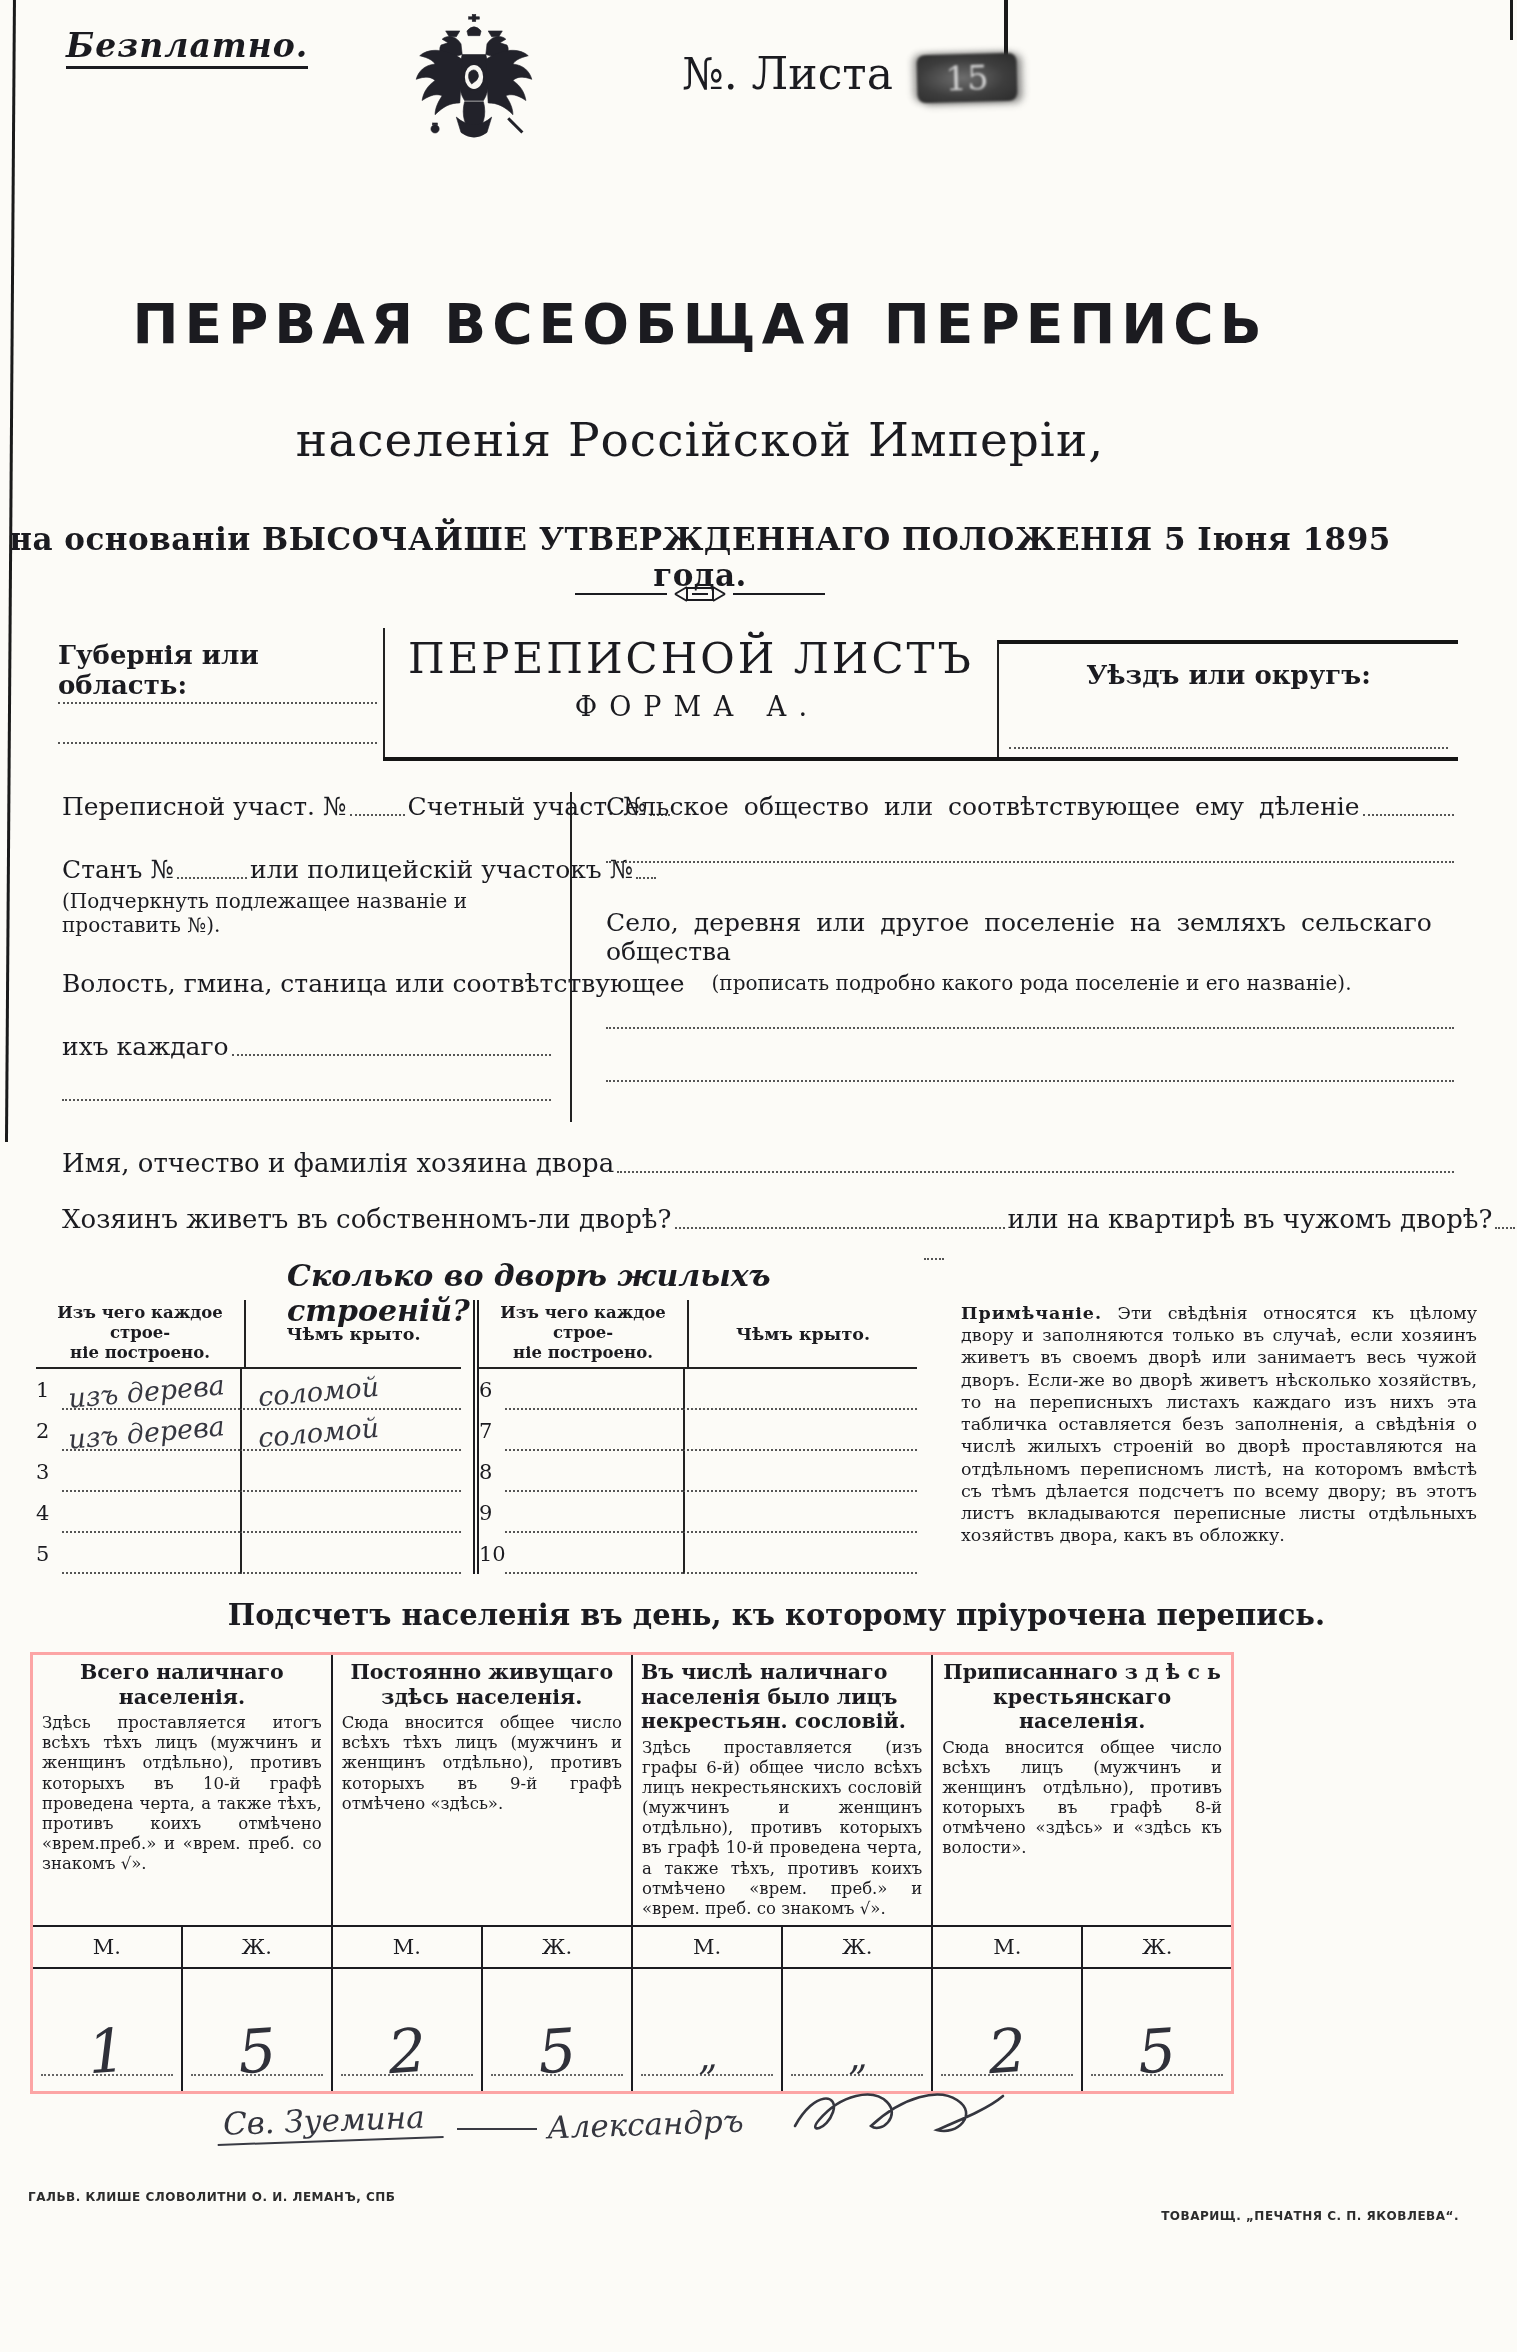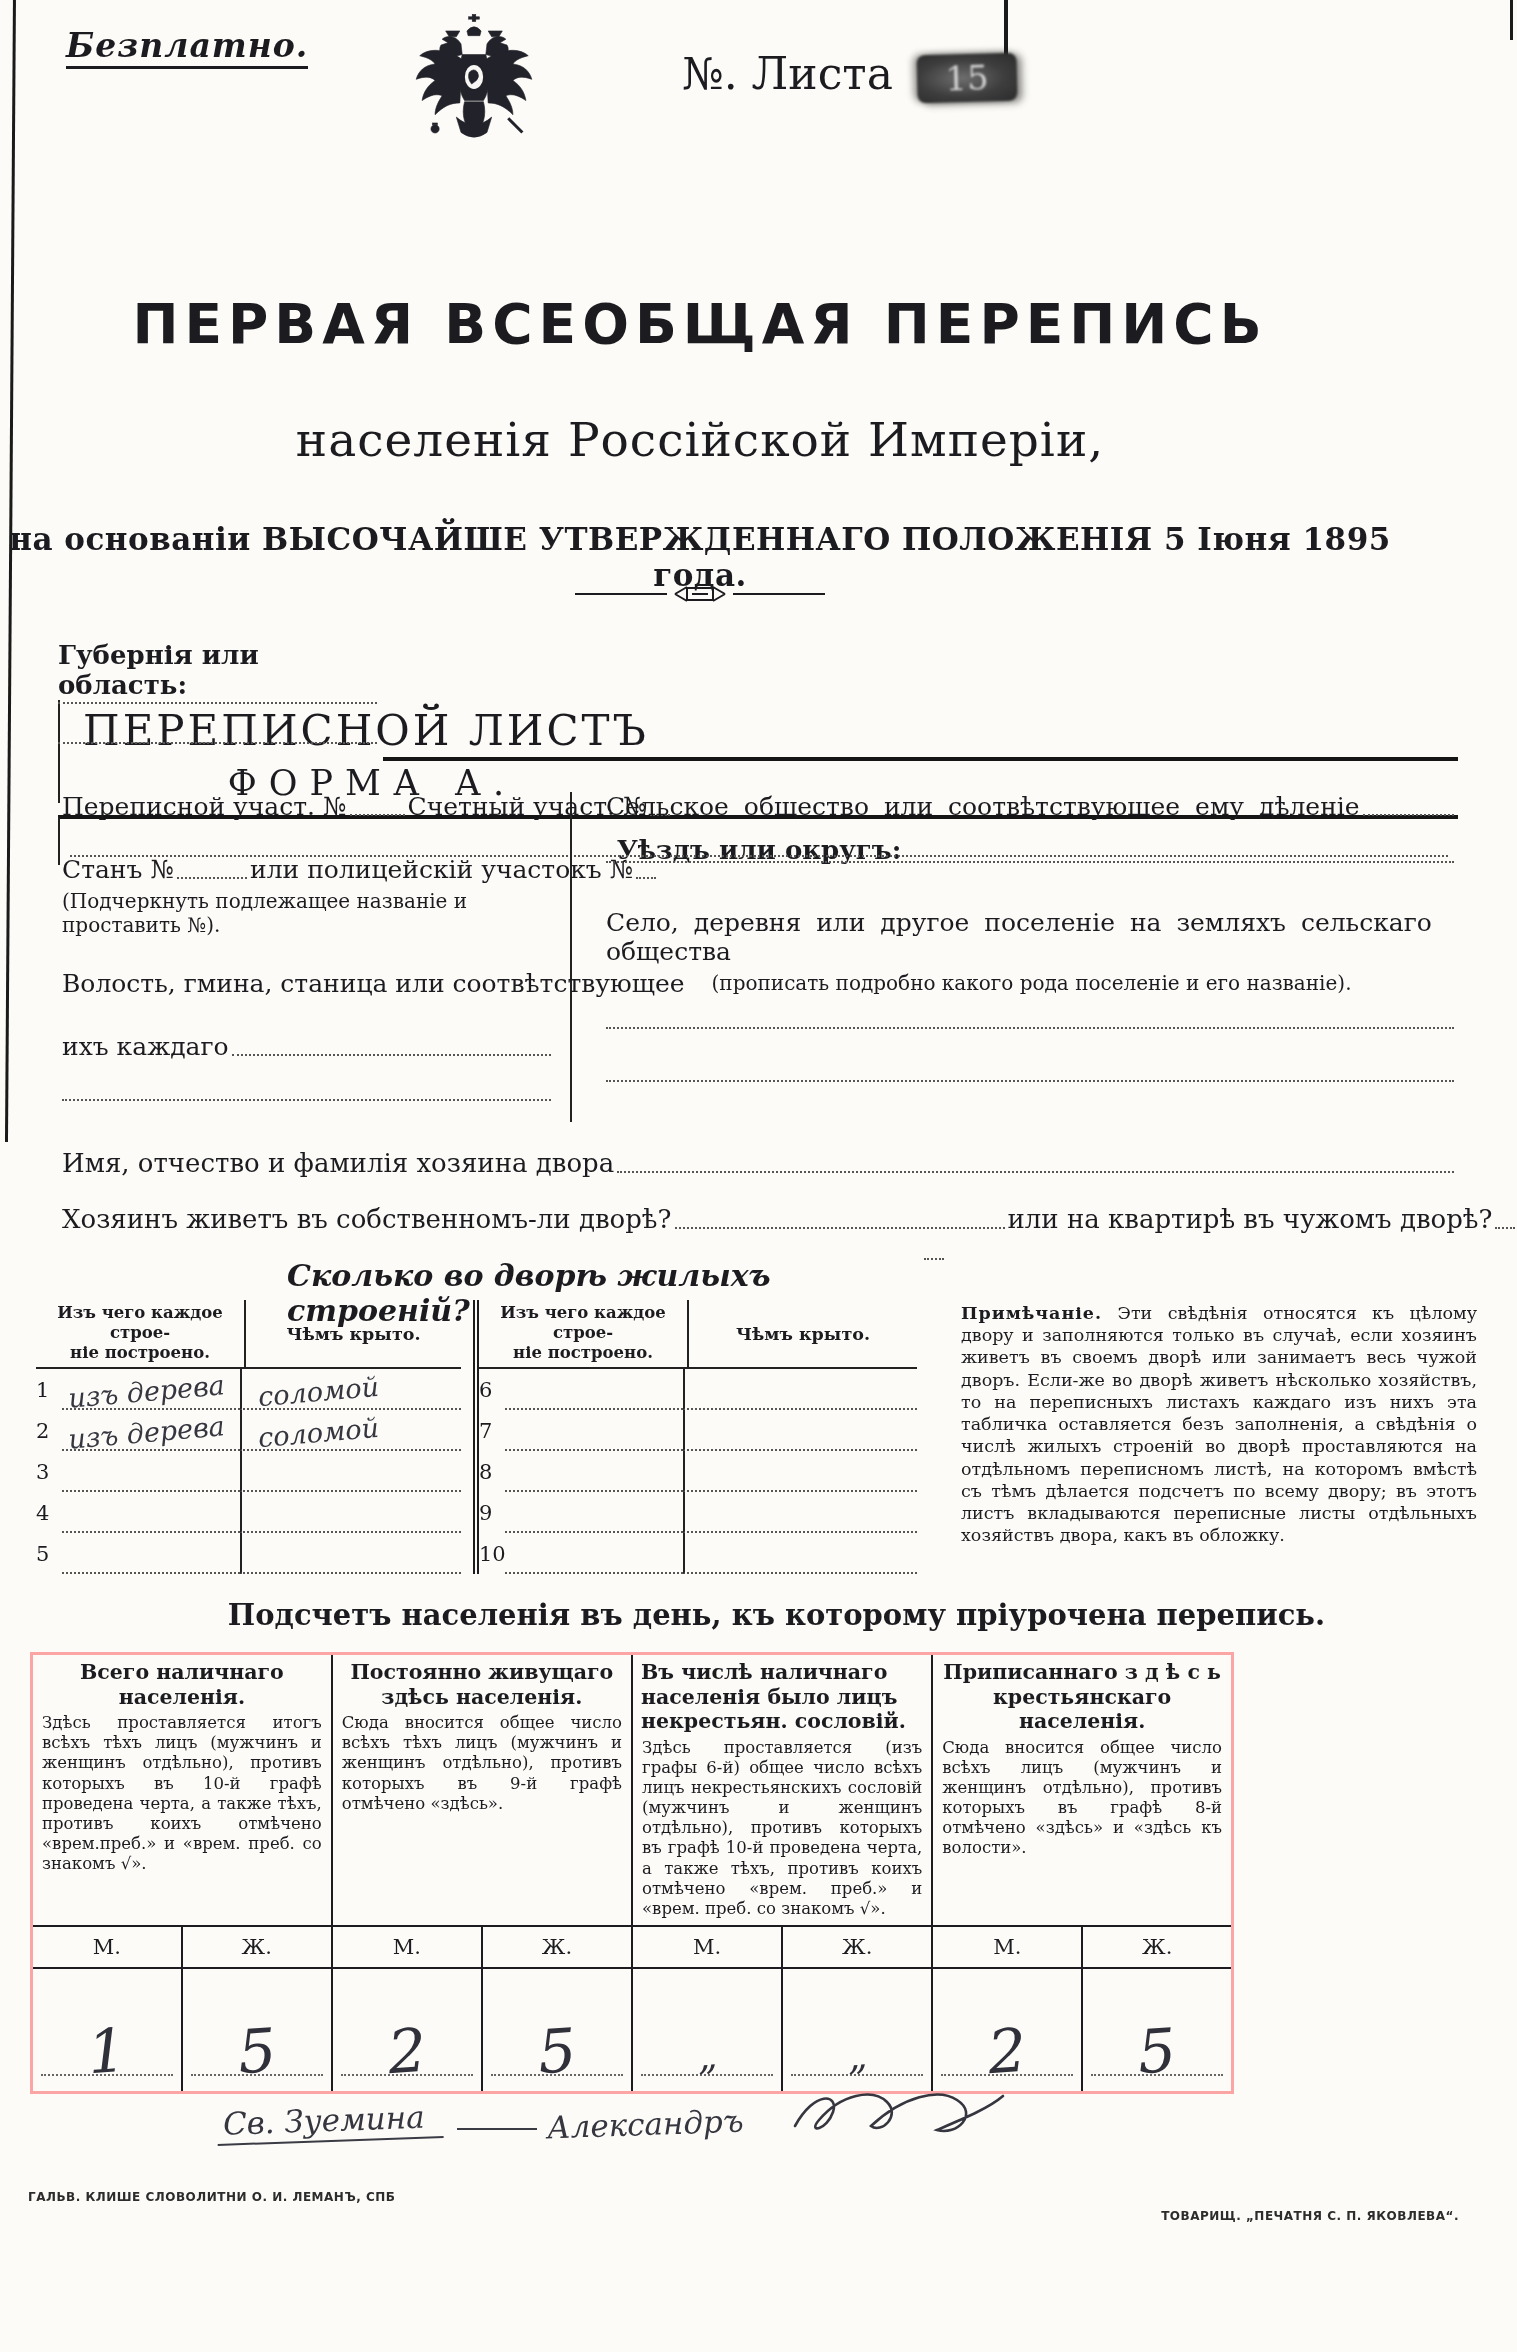--- a/index.html
+++ b/index.html
@@ -25,29 +25,29 @@
 
   
   .hgroup{position:absolute;left:0;width:1400px;text-align:center;}
   #title{top:292px;font-family:"DejaVu Sans","Liberation Sans",sans-serif;font-weight:bold;
          font-size:55px;letter-spacing:6px;}
   #subtitle{top:412px;font-size:47px;letter-spacing:1px;}
   #basis{top:521px;font-size:31px;font-weight:bold;letter-spacing:.5px;}
   #ornament{top:584px;}
 
   
-  .region{position:absolute;top:628px;left:58px;width:1400px;height:129px;display:flex;flex-direction:column;}
+  .region{position:absolute;top:628px;left:58px;width:1400px;height:129px;display:flex;}
   .r-left{width:325px;position:relative;padding-top:12px;}
   .r-label{font-size:26px;font-weight:bold;}
   .dotline{border-bottom:2px dotted #555;height:0;}
   .r-left .d1{position:absolute;left:0;right:6px;top:74px;}
   .r-left .d2{position:absolute;left:0;right:6px;top:114px;}
   .r-center{width:612px;border-left:2.5px solid #222;text-align:center;padding-top:6px;}
   .r-center .t1{font-size:42px;letter-spacing:3px;}
-  .r-center .t2{font-size:35px;letter-spacing:12px;margin-top:8px;margin-left:12px;}
+  .r-center .t2{font-size:27px;letter-spacing:12px;margin-top:8px;margin-left:12px;}
   .r-right{flex:1;border-left:2.5px solid #222;border-top:4px solid #151515;margin-top:12px;
            position:relative;padding-top:16px;text-align:center;}
   .r-right .d1{position:absolute;left:10px;right:10px;bottom:8px;}
   .rule-bottom{position:absolute;top:757px;left:383px;width:1075px;height:4px;background:#151515;}
 
   
   .fields{position:absolute;top:792px;left:62px;width:1395px;display:flex;}
   .f-left{width:492px;border-right:2px solid #222;padding-right:16px;min-height:330px;}
   .f-right{flex:1;padding-left:34px;}
   .fline{display:flex;align-items:flex-end;font-size:25px;white-space:nowrap;}

